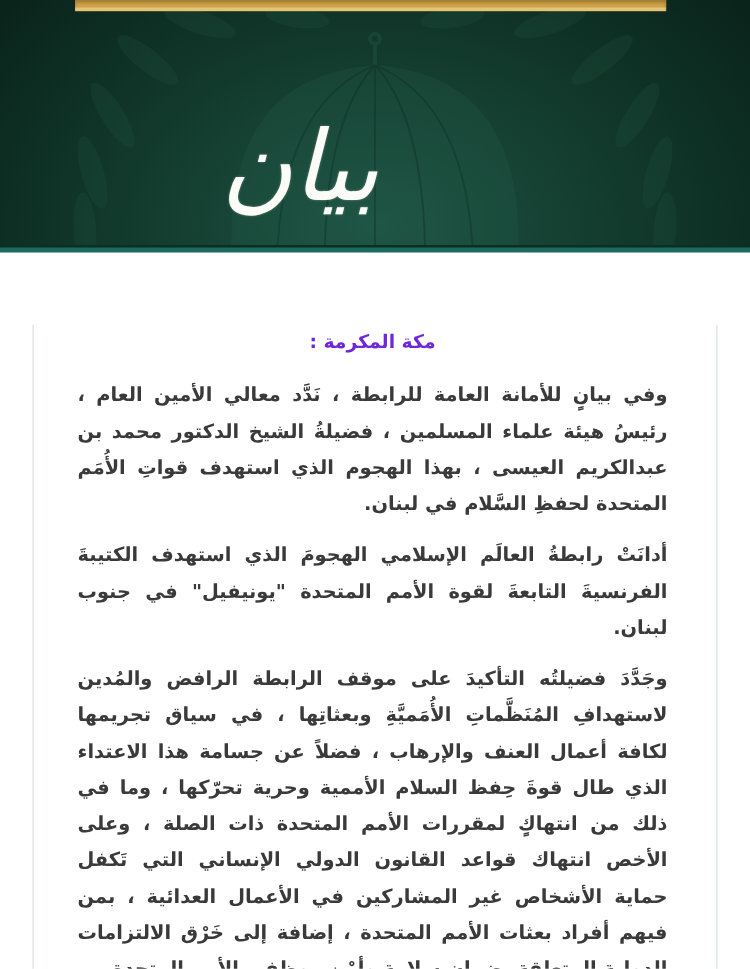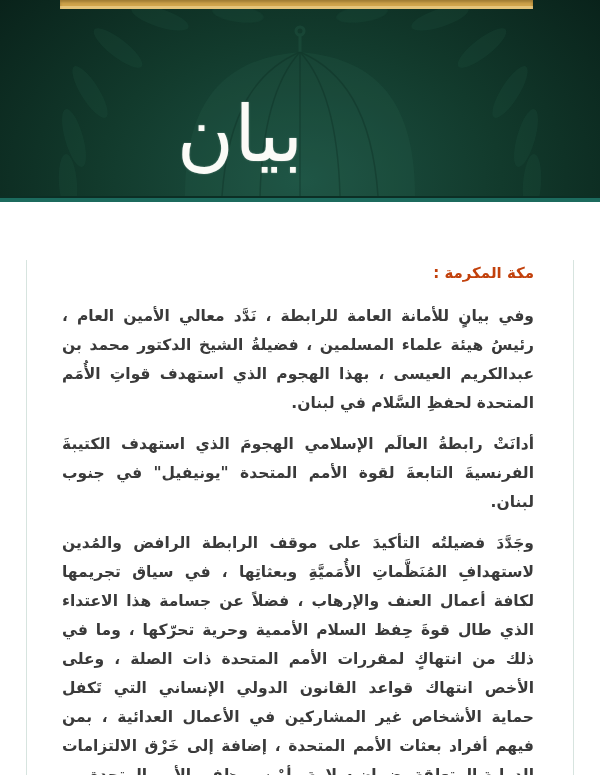--- a/index.html
+++ b/index.html
@@ -17,37 +17,38 @@
     position:absolute; left:60px; top:0; width:473px; height:9px;
     background:#d0a44b;
     box-shadow: inset 0 -3px 0 rgba(255,235,180,0.45), inset 0 2px 3px rgba(60,40,0,0.35);
   }
   .watermark { position:absolute; left:0; top:0; width:600px; height:196px; }
   .calligraphy-title {
     position:absolute; top:86px; left:0; width:480px; text-align:center;
     font-size:78px; line-height:96px; font-weight:400; color:#fbfbf7;
     text-shadow:0 0 2px rgba(255,255,255,0.35);
     font-family:"DejaVu Sans", sans-serif;
+    font-style:italic;
   }
   .teal-band {
     width:600px; height:6px; background:#1c6b5e;
     border-top:2px solid #0c2f25;
   }
 
   
   .card {
     position:relative; margin:0 26px; width:548px; height:573px;
     background:#ffffff;
     border-left:1px solid #d7e4df; border-right:1px solid #d7e4df;
     direction:rtl; color:#3a3a3a;
     padding:0 39px 0 35px;
   }
   .location-line {
     margin-top:58px; margin-bottom:16px;
-    font-size:15px; font-weight:700; text-align:right; color:#c2410c;
+    font-size:15px; font-weight:700; text-align:center; color:#6d28d9;
     line-height:26px;
   }
   .para {
     font-size:15.5px; font-weight:700; line-height:29px;
     text-align:justify; color:#3a3a3a; margin-bottom:12px;
   }
 </style>
 </head>
 <body>
 

